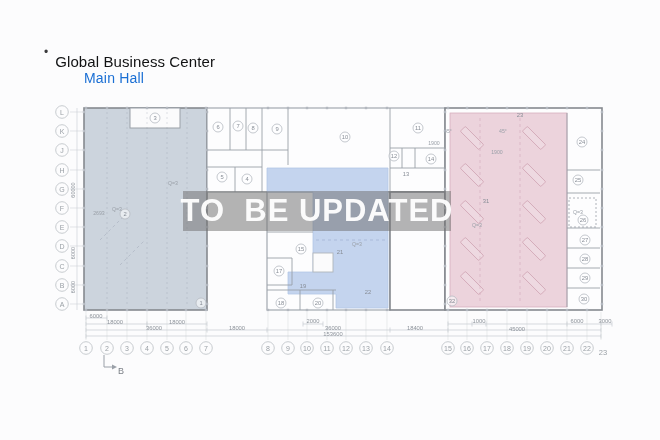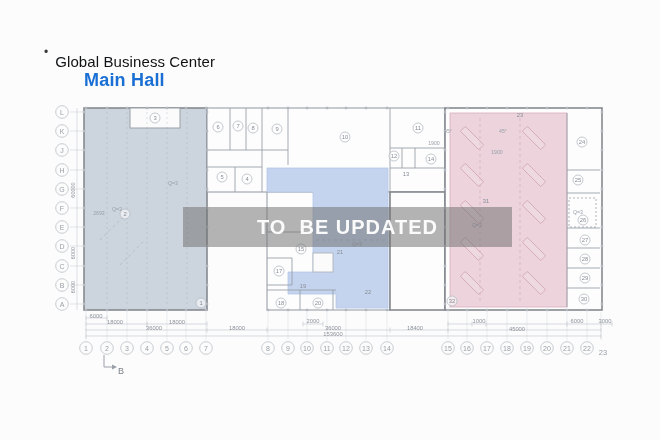--- a/index.html
+++ b/index.html
@@ -1,25 +1,25 @@
 <!DOCTYPE html>
 <html><head>
 <meta charset="utf-8">
 <style>
   html,body{margin:0;padding:0;}
   body{font-family:"Liberation Sans","DejaVu Sans",sans-serif;background:#ffffff;}
   .stage{position:relative;width:660px;height:440px;background:#fcfcfd;overflow:hidden;}
   .title-line{position:absolute;left:44px;top:33px;display:flex;align-items:center;gap:7px;}
   .title-bullet{font-size:12px;color:#3a3a3c;line-height:1;}
   .page-title{font-size:15px;color:#111213;font-weight:500;letter-spacing:.1px;margin-top:20px;}
-  .subtitle{position:absolute;left:84px;top:70px;font-size:18px;font-weight:700;letter-spacing:.2px;cursor:pointer;}
+  .subtitle{position:absolute;left:84px;top:70px;font-size:14px;font-weight:400;letter-spacing:.2px;cursor:pointer;}
   #plan{position:absolute;left:0;top:0;width:660px;height:388px;}
-  .watermark{position:absolute;left:183px;top:207px;width:329px;height:40px;
+  .watermark{position:absolute;left:183px;top:191px;width:268px;height:40px;
     display:flex;align-items:center;justify-content:center;
-    font-weight:bold;font-size:20px;letter-spacing:1px;white-space:pre;}
+    font-weight:bold;font-size:31px;letter-spacing:1px;white-space:pre;}
   svg text{font-family:"Liberation Sans","DejaVu Sans",sans-serif;}
 </style>
 </head>
 <body>
 
 <div class="stage" style="background: rgb(252, 252, 253);">
   <div class="title-line">
     <span class="title-bullet">•</span>
     <span class="page-title" style="color: rgb(17, 18, 19);">Global Business Center</span>
   </div>

